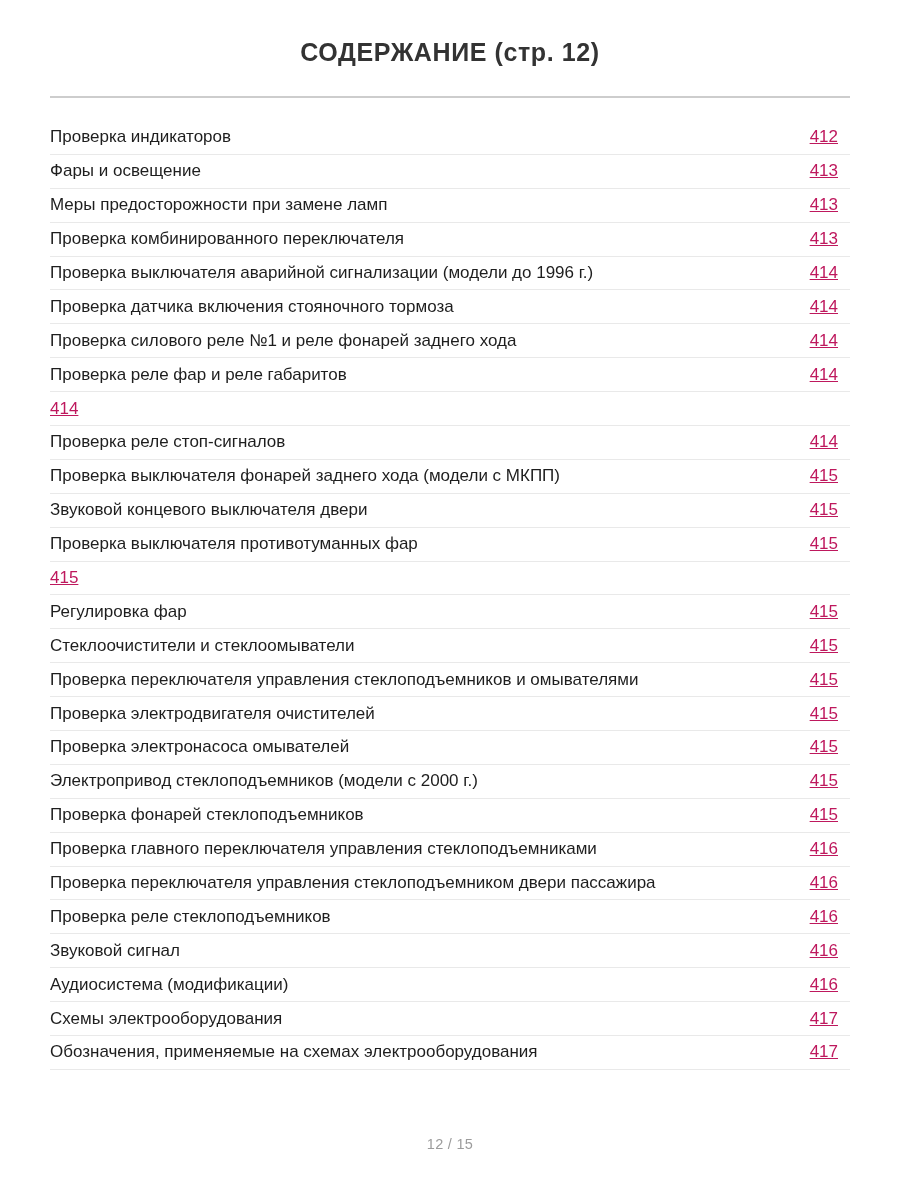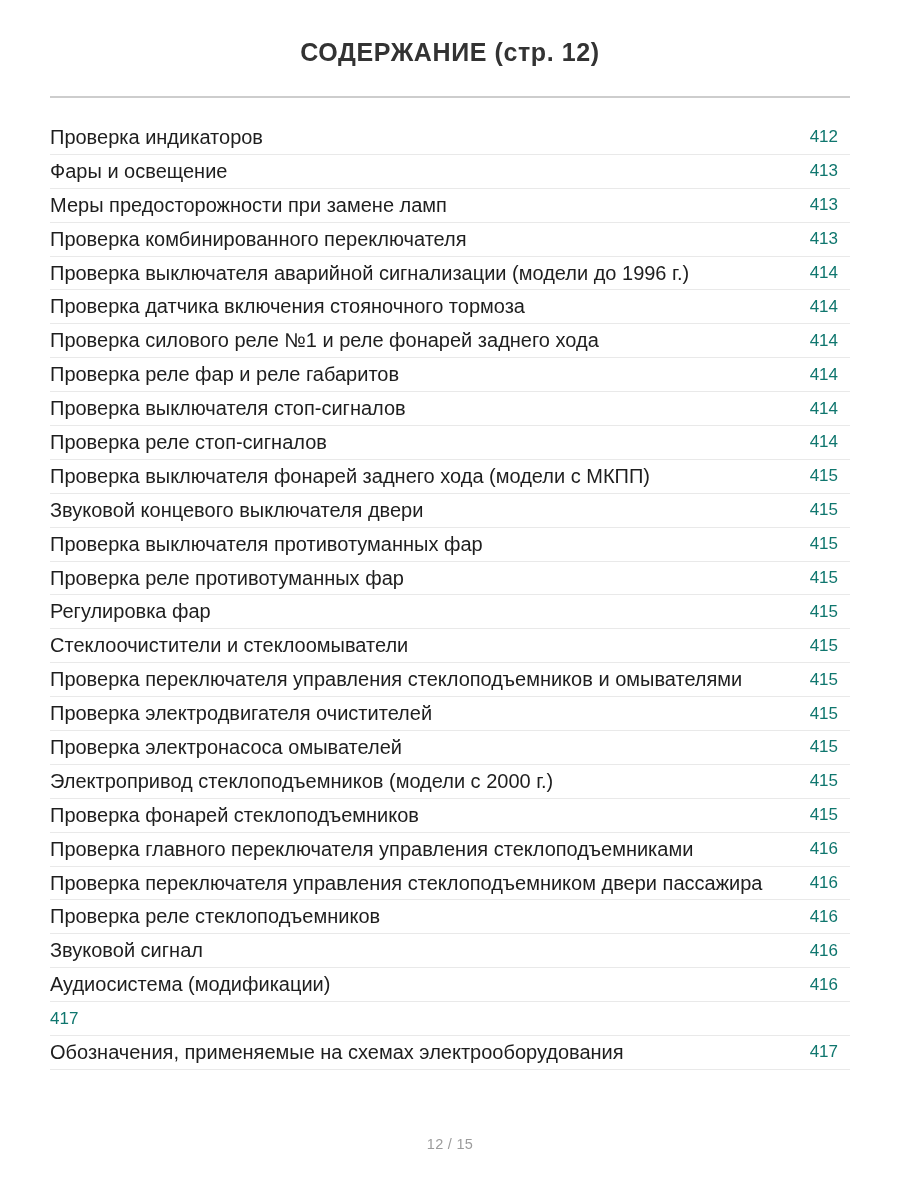--- a/index.html
+++ b/index.html
@@ -39,29 +39,30 @@
   .toc-row {
     height: 33.9px;
     box-sizing: border-box;
     display: flex;
     justify-content: space-between;
     align-items: center;
     border-bottom: 1px solid #e9e9e9;
     cursor: default;
   }
   .toc-label {
-    font-size: 20px;
+    font-size: 17px;
     color: #1e1e1e;
     white-space: nowrap;
   }
   .toc-page-num {
     font-size: 17px;
-    color: #0f766e;
+    color: #be185d;
     padding-right: 12px;
     flex-shrink: 0;
+    text-decoration: underline;
   }
   .footer {
     margin-top: 66px;
     text-align: center;
     font-size: 14.5px;
     color: #9c9c9c;
     letter-spacing: 0.3px;
   }
 </style>
 </head>
@@ -97,41 +98,39 @@
       </div>
       <div class="toc-row">
         <span class="toc-label">Проверка силового реле №1 и реле фонарей заднего хода</span>
         <span class="toc-page-num">414</span>
       </div>
       <div class="toc-row">
         <span class="toc-label">Проверка реле фар и реле габаритов</span>
         <span class="toc-page-num">414</span>
       </div>
       <div class="toc-row">
-        <span class="toc-label">Проверка выключателя стоп-сигналов</span>
         <span class="toc-page-num">414</span>
       </div>
       <div class="toc-row">
         <span class="toc-label">Проверка реле стоп-сигналов</span>
         <span class="toc-page-num">414</span>
       </div>
       <div class="toc-row">
         <span class="toc-label">Проверка выключателя фонарей заднего хода (модели с МКПП)</span>
         <span class="toc-page-num">415</span>
       </div>
       <div class="toc-row">
         <span class="toc-label">Звуковой концевого выключателя двери</span>
         <span class="toc-page-num">415</span>
       </div>
       <div class="toc-row">
         <span class="toc-label">Проверка выключателя противотуманных фар</span>
         <span class="toc-page-num">415</span>
       </div>
       <div class="toc-row">
-        <span class="toc-label">Проверка реле противотуманных фар</span>
         <span class="toc-page-num">415</span>
       </div>
       <div class="toc-row">
         <span class="toc-label">Регулировка фар</span>
         <span class="toc-page-num">415</span>
       </div>
       <div class="toc-row">
         <span class="toc-label">Стеклоочистители и стеклоомыватели</span>
         <span class="toc-page-num">415</span>
       </div>
@@ -169,20 +168,21 @@
       </div>
       <div class="toc-row">
         <span class="toc-label">Звуковой сигнал</span>
         <span class="toc-page-num">416</span>
       </div>
       <div class="toc-row">
         <span class="toc-label">Аудиосистема (модификации)</span>
         <span class="toc-page-num">416</span>
       </div>
       <div class="toc-row">
+        <span class="toc-label">Схемы электрооборудования</span>
         <span class="toc-page-num">417</span>
       </div>
       <div class="toc-row">
         <span class="toc-label">Обозначения, применяемые на схемах электрооборудования</span>
         <span class="toc-page-num">417</span>
       </div>
     </div>
   <div class="footer">12 / 15</div>
 </div>
 

